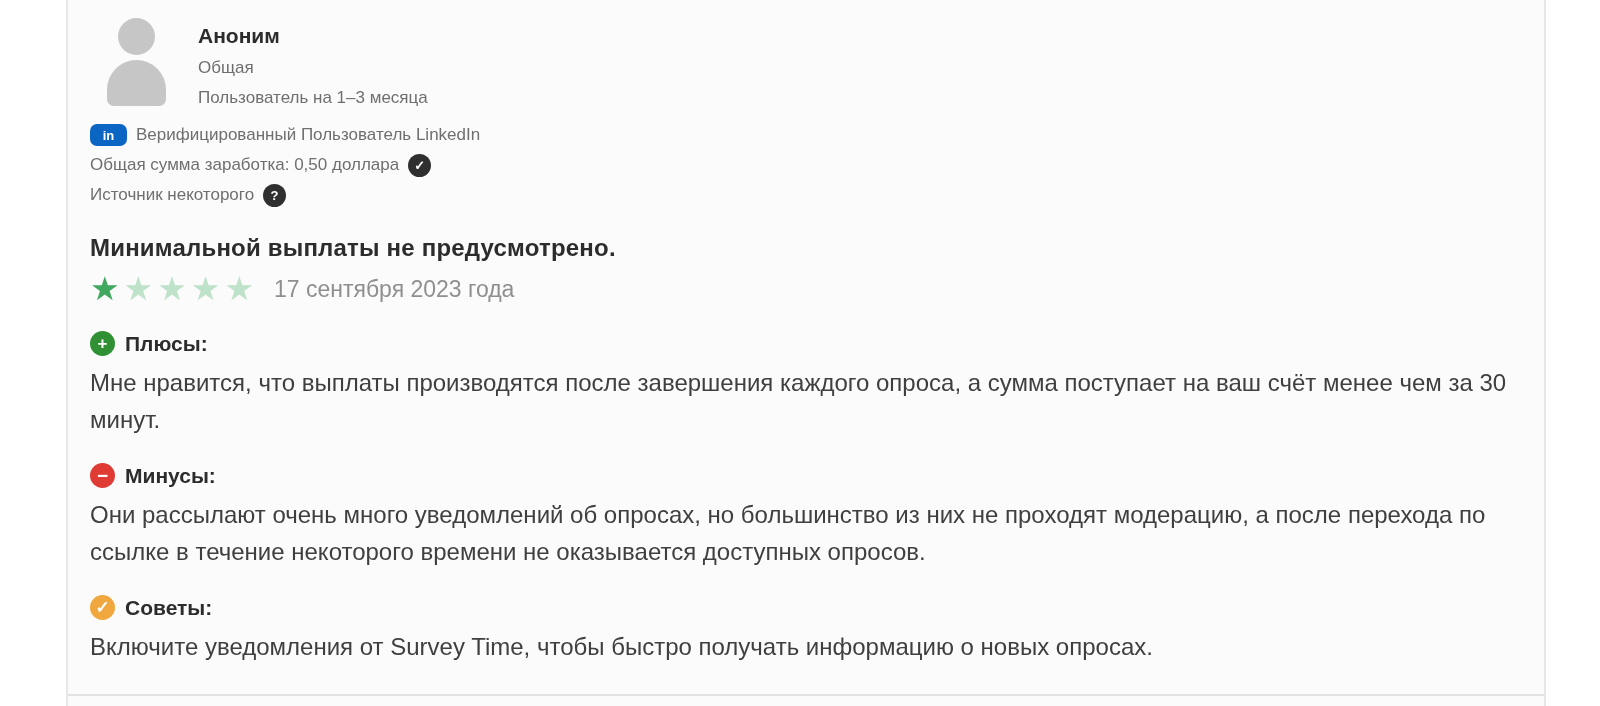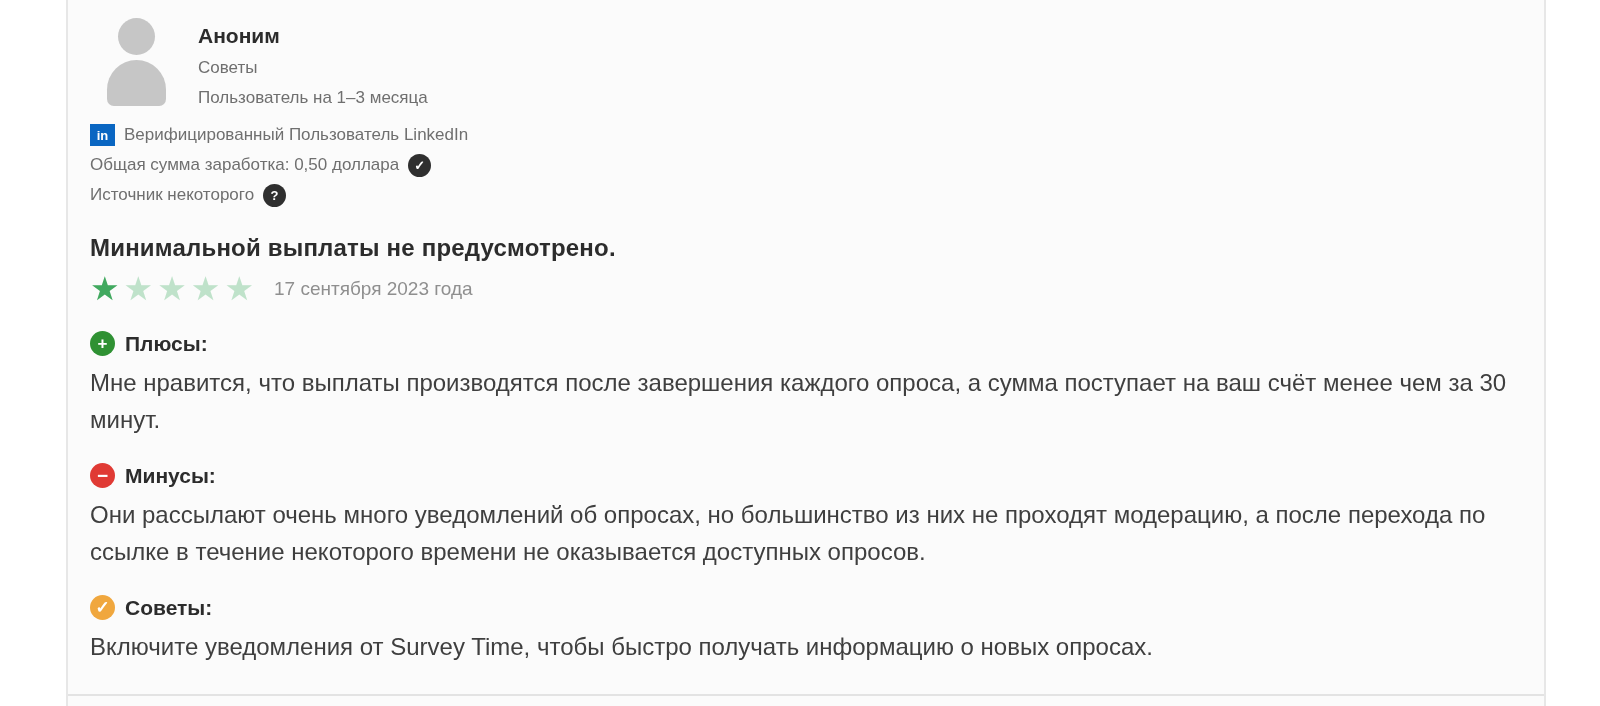--- a/index.html
+++ b/index.html
@@ -37,40 +37,40 @@
   .reviewer-location { margin-top:10px; font-size:17px; color:#6f6f6f; }
   .reviewer-tenure { margin-top:10px; font-size:17px; color:#6f6f6f; }
 
   
   .badge-rows { margin-top:12px; }
   .badge-row { display:flex; align-items:center; height:30px; font-size:17px; color:#6f6f6f; }
   .badge-row .label { white-space:nowrap; }
 
   .linkedin-icon {
     display:inline-flex; align-items:center; justify-content:center;
-    width:25px; height:22px; border-radius:0; margin-right:9px;
+    width:37px; height:22px; border-radius:7px; margin-right:9px;
     background:var(--c-linkedin-blue,#0a66c2);
     color:#fff; font-size:13px; font-weight:700;
   }
   .round-badge {
     display:inline-flex; align-items:center; justify-content:center;
     width:23px; height:23px; border-radius:50%; margin-left:9px;
     background:var(--c-badge-dark,#2f2f2f);
     color:#fff; font-size:13px; font-weight:700; line-height:1;
   }
 
   
   .review-title { margin-top:24px; font-size:24px; font-weight:700; color:#2c2c2c; letter-spacing:.2px; }
 
   
   .rating-row { margin-top:10px; display:flex; align-items:center; }
   .stars { display:flex; align-items:center; letter-spacing:4px; font-size:33px; line-height:34px; }
   .star { color:var(--c-star-empty,#bfe2ca); }
   .star.filled { color:var(--c-star-filled,#41a95f); }
-  .rating-date { margin-left:16px; font-size:19px; color:#8f8f8f; }
+  .rating-date { margin-left:16px; font-size:23px; color:#8f8f8f; }
 
   
   .review-body { margin-top:14px; font-size:20px; line-height:37px; color:#3f3f3f; max-width:1440px; }
 
   
   .section { margin-top:25px; }
   .section-heading { display:flex; align-items:center; }
   .section-icon {
     display:inline-flex; align-items:center; justify-content:center;
     width:25px; height:25px; border-radius:50%;
@@ -90,21 +90,21 @@
   <div class="card-wrap">
     <div class="card">
 
       <div class="reviewer-header">
         <div class="avatar">
           <div class="avatar-head"></div>
           <div class="avatar-body"></div>
         </div>
         <div class="reviewer-info">
           <div class="reviewer-name">Аноним</div>
-          <div class="reviewer-location">Советы</div>
+          <div class="reviewer-location">Общая</div>
           <div class="reviewer-tenure">Пользователь на 1–3 месяца</div>
         </div>
       </div>
 
       <div class="badge-rows">
         <div class="badge-row">
           <span class="linkedin-icon">in</span>
           <span class="label">Верифицированный Пользователь LinkedIn</span>
         </div>
         <div class="badge-row">

